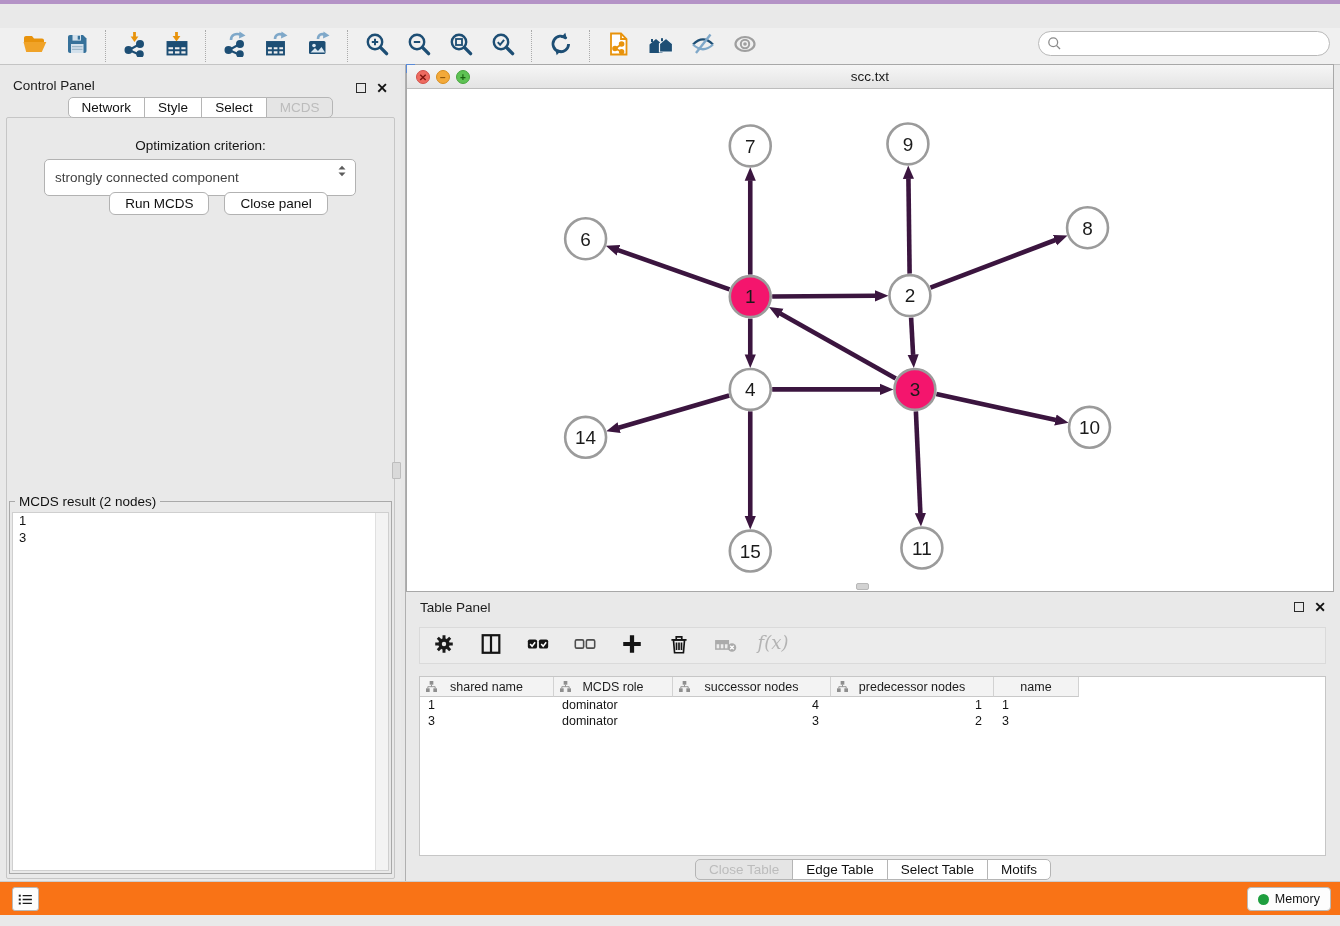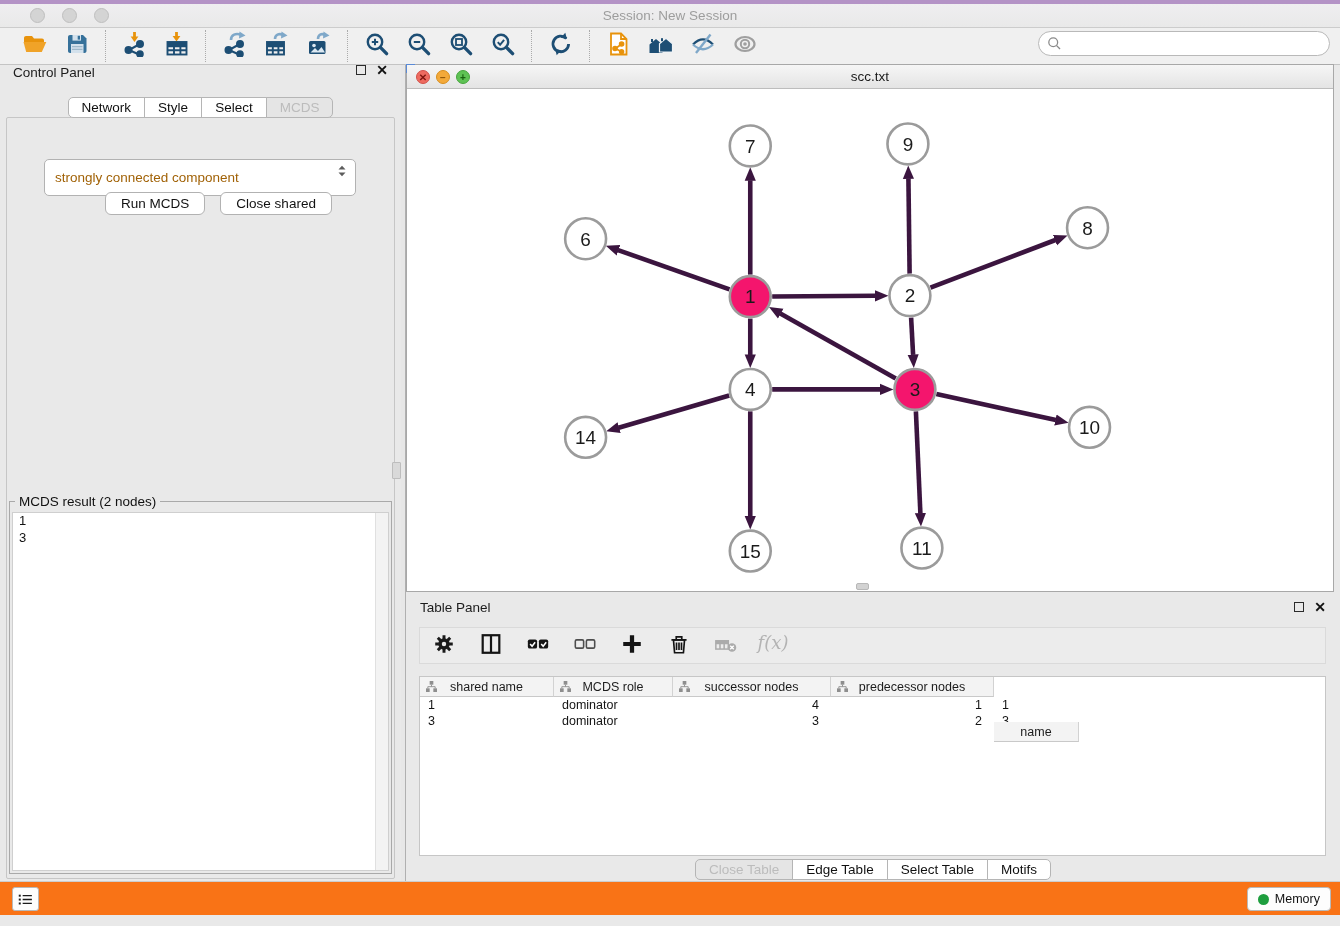--- a/index.html
+++ b/index.html
@@ -26,37 +26,37 @@
   .tb-btn svg { width:26px; height:26px; }
   .tb-btn.disabled { opacity:.95; }
   .search-box { position:absolute; right:10px; top:31px; width:292px; height:25px; background:#fff;
                 border:1px solid #b9b9b9; border-radius:13px; display:flex; align-items:center; padding-left:7px; }
   .search-box svg { width:17px; height:17px; flex:0 0 auto; }
   .search-box input { border:none; outline:none; background:transparent; flex:1; height:20px;
                       font-size:13px; padding-left:5px; font-family:inherit; }
 
   
   .control-panel { position:absolute; left:0; top:65px; width:401px; height:821px; background:#e9e9e9; }
-  .panel-head { position:absolute; left:0; top:0; right:0; height:28px; display:flex; align-items:flex-start; padding:0 13px; }
+  .panel-head { position:absolute; left:0; top:0; right:0; height:28px; display:flex; align-items:flex-end; padding:0 13px; }
   .panel-title { flex:1; font-size:13.5px; color:#1c1c1c; }
   .float-icon { width:10px; height:10px; border:1.5px solid #2b2b2b; margin-right:10px; }
   .close-icon { font-size:14px; font-weight:bold; color:#111; line-height:10px; }
   .seg-tabs { position:absolute; left:0; right:0; display:flex; justify-content:center; z-index:3; }
   .cp-tabs { top:32px; }
   .seg-tab { height:21px; line-height:19px; padding:0 13px; background:#fff; border:1px solid #b5b5b5;
              margin-left:-1px; font-size:13.5px; color:#111; cursor:default; }
   .seg-tab:first-child { border-radius:5px 0 0 5px; margin-left:0; }
   .seg-tab:last-child { border-radius:0 5px 5px 0; }
   .seg-tab.active { background:#e5e5e5; color:#bcbcbc; }
   .cp-border { position:absolute; left:6px; right:6px; top:52px; height:762px;
                border:1px solid #c6c6c6; border-radius:2px; background:#e9e9e9; }
   .opt-label { position:absolute; left:0; right:0; top:73px; text-align:center; font-size:13.5px; color:#141414; }
   .select-box { position:absolute; left:44px; top:94px; width:312px; height:37px; background:#fff;
                 border:1px solid #b2b2b2; border-radius:5px; display:flex; align-items:center;
-                padding:0 22px 0 10px; font-size:13.5px; color:#a16207; cursor:default; }
+                padding:0 22px 0 10px; font-size:13.5px; color:#404040; cursor:default; }
   .select-box svg { position:absolute; right:5px; top:3px; width:16px; height:16px; }
   .btn-row { position:absolute; left:0; right:0; top:127px; display:flex; justify-content:center; gap:15px;margin-left:36px; }
   .push-btn { height:23px; padding:0 15px; background:#fff; border:1px solid #b2b2b2; border-radius:6px;
               font-size:13.5px; color:#111; line-height:21px; cursor:default; }
   .result-fs { position:absolute; left:9px; right:9px; top:429px; height:380px;
                border:1px solid #a9a9a9; padding:0; }
   .result-fs legend { font-size:13.5px; color:#111; margin-left:5px; padding:0 4px; }
   .result-area { position:absolute; left:2px; right:2px; top:3px; bottom:2px; background:#fff;
                  border:1px solid #cfcfcf; overflow:hidden; }
   .result-sb { position:absolute; right:0; top:0; bottom:0; width:13px; background:#f3f3f3; border-left:1px solid #e0e0e0; }
@@ -120,26 +120,20 @@
                 font-size:12.5px; color:#111; }
   .mem-dot { width:11px; height:11px; border-radius:50%; }
 </style>
 </head>
 <body>
 
 <div class="app">
 
   <div class="mac-strip"></div>
 
-  <div class="titlebar">
-    <span class="tl-dot" style="left:30px"></span>
-    <span class="tl-dot" style="left:62px"></span>
-    <span class="tl-dot" style="left:94px"></span>
-    <div class="win-title">Session: New Session</div>
-  </div>
 
   <div class="toolbar" id="main-toolbar">
       <div class="tb-group">
         <div class="tb-btn">
           <span class="icn"><svg viewBox="0 0 26 26">
               <path d="M2 7c0-1.2.9-2 2-2h6l2 2.4h8c1.2 0 2 .9 2 2v1.6H2z" fill="#e8930c"></path>
               <path d="M1.5 11h22.8L19.8 21H4.2z" fill="#f0a328"></path>
             </svg></span>
         </div>
         <div class="tb-btn">
@@ -303,29 +297,30 @@
       <span class="float-icon"></span>
       <span class="close-icon">✕</span>
     </div>
     <div class="seg-tabs cp-tabs" id="cp-tabs">
         <div class="seg-tab">Network</div>
         <div class="seg-tab">Style</div>
         <div class="seg-tab">Select</div>
         <div class="seg-tab active">MCDS</div>
       </div>
     <div class="cp-border"></div>
+    <div class="opt-label">Optimization criterion:</div>
     <div class="select-box">
       <span>strongly connected component</span>
       <svg viewBox="0 0 16 16">
           <path d="M4.5 6.5 L8 2.8 L11.5 6.5z M4.5 9.5 L8 13.2 L11.5 9.5z" fill="#5c5c5c"></path>
         </svg>
     </div>
     <div class="btn-row">
       <div class="push-btn">Run MCDS</div>
-      <div class="push-btn">Close shared</div>
+      <div class="push-btn">Close panel</div>
     </div>
     <fieldset class="result-fs">
       <legend>MCDS result (2 nodes)</legend>
       <div class="result-area" id="result-lines">
         <div class="result-sb"></div>
       <div class="result-line">1</div>
           <div class="result-line">3</div>
         </div>
     </fieldset>
   </div>
@@ -522,21 +517,21 @@
             <span class="th-ic"><svg viewBox="0 0 12 12" width="11" height="11">
                 <g fill="#8e8e8e">
                   <rect x="4" y="0" width="4" height="4"></rect>
                   <rect x="0" y="8" width="4" height="4"></rect>
                   <rect x="8" y="8" width="4" height="4"></rect>
                 </g>
                 <path d="M6 4v2.2M2 8V6.2h8V8" stroke="#8e8e8e" fill="none" stroke-width="1"></path>
               </svg></span>
             <span>predecessor nodes</span>
           </div>
-          <div class="th" style="width: 85px; margin-top: 45px;">
+          <div class="th" style="width: 85px;">
             <span>name</span>
           </div>
         </div>
       <div id="tbl-body">
           <div class="tr">
             <div class="td" style="width: 134px;">1</div>
             <div class="td" style="width: 119px;">dominator</div>
             <div class="td right" style="width: 158px;">4</div>
             <div class="td right" style="width: 163px;">1</div>
             <div class="td" style="width: 85px;">1</div>

